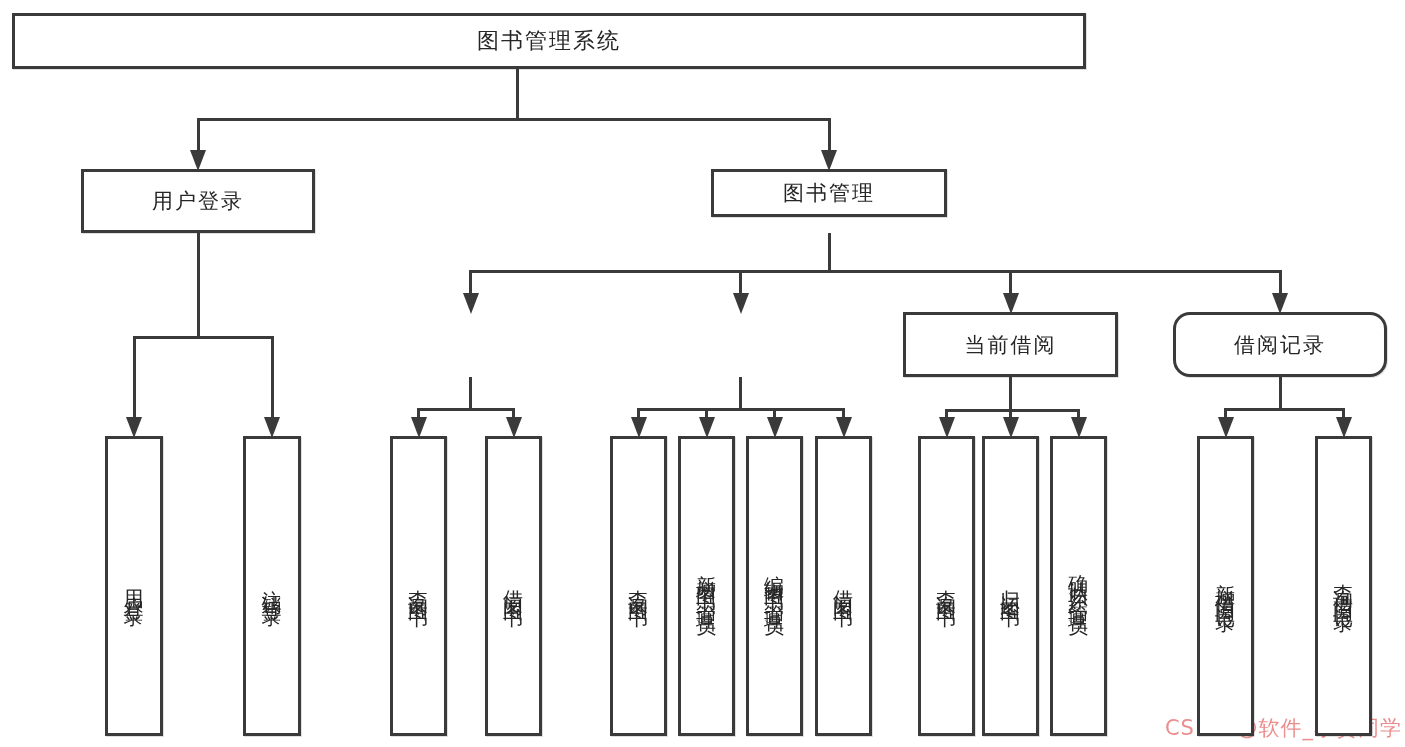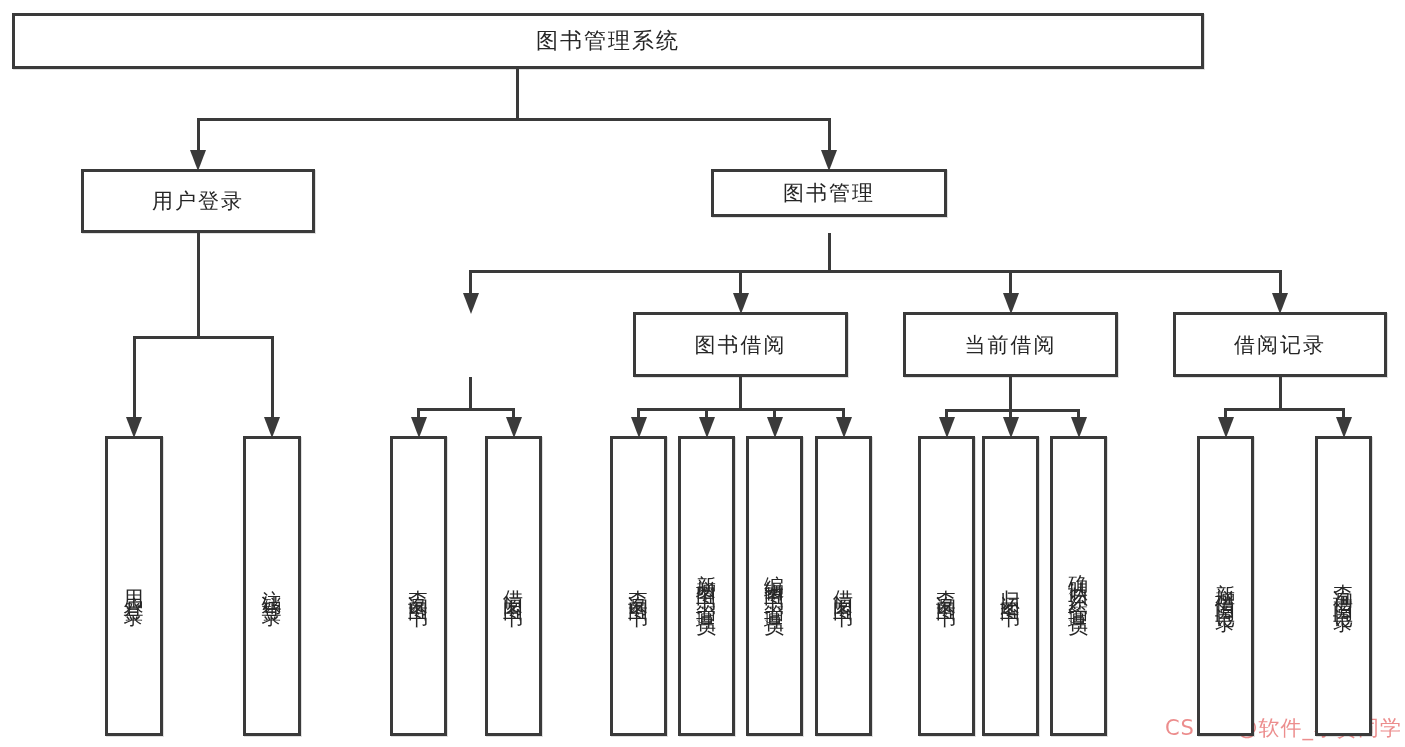--- a/index.html
+++ b/index.html
@@ -56,36 +56,33 @@
     text-shadow: 0 0 2px #ffffff, 0 0 1px #ffffff;
     white-space: nowrap;
     letter-spacing: 1px;
   }
 </style>
 </head>
 <body>
 
 <div id="stage">
   <div class="watermark">CSDN @软件_小贺同学</div>
-<div class="node horiz root" style="left: 12px; top: 13px; width: 1192px; height: 56px;">
+<div class="node horiz root" style="left: 12px; top: 13px; width: 1074px; height: 56px;">
       <span>图书管理系统</span>
     </div>
     <div class="node horiz" style="left: 81px; top: 169px; width: 234px; height: 64px;">
       <span>用户登录</span>
     </div>
     <div class="node horiz" style="left: 711px; top: 169px; width: 236px; height: 48px;">
       <span>图书管理</span>
     </div>
-    <div class="node horiz" style="left: 633px; top: 312px; width: 215px; height: 65px;">
-      <span>图书借阅</span>
-    </div>
     <div class="node horiz" style="left: 903px; top: 312px; width: 215px; height: 65px;">
       <span>当前借阅</span>
     </div>
-    <div class="node horiz" style="left: 1173px; top: 312px; width: 214px; height: 65px;">
+    <div class="node horiz" style="left: 1173px; top: 312px; width: 214px; height: 65px; border-radius: 17px;">
       <span>借阅记录</span>
     </div>
     <div class="node vert" style="left: 105px; top: 436px; width: 58px; height: 300px;">
       <span>用户登录</span>
     </div>
     <div class="node vert" style="left: 243px; top: 436px; width: 58px; height: 300px;">
       <span>注销登录</span>
     </div>
     <div class="node vert" style="left: 390px; top: 436px; width: 57px; height: 300px;">
       <span>查询图书</span>

